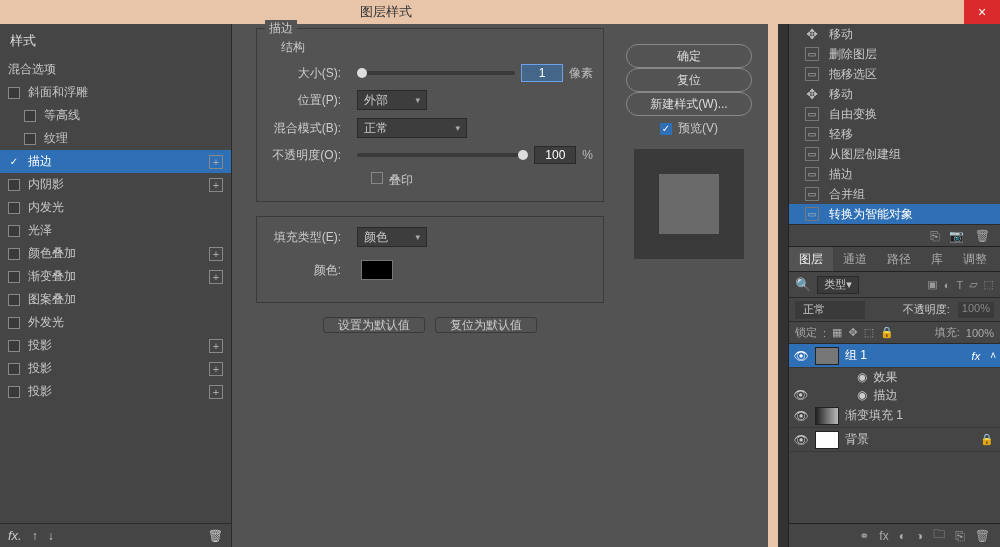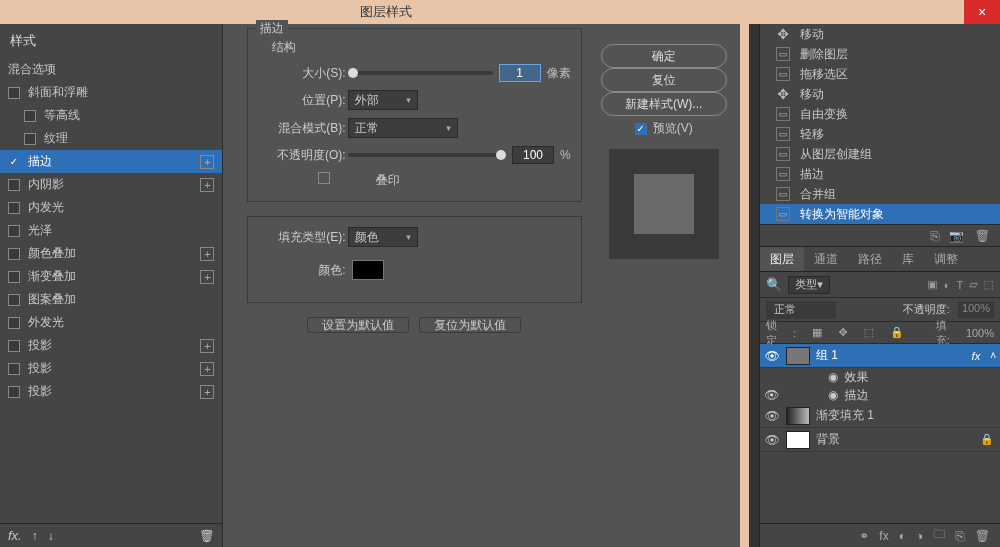--- a/index.html
+++ b/index.html
@@ -29,29 +29,29 @@
 
 
 .spacer { width:18px; background:#535353; }
 
 
 .settings-col { width:360px; background:#535353; padding-top:4px; padding-left:6px; padding-right:6px; }
 .section-box { border:1px solid #3a3a3a; padding:10px 10px 12px 10px; margin-bottom:14px; position:relative; }
 .section-box .legend { position:absolute; top:-9px; left:8px; background:#535353; padding:0 4px; color:#ccc; }
 .structure-label { font-size:12px; margin-bottom:8px; padding-left:14px; }
 .form-row { display:flex; align-items:center; margin-bottom:8px; }
-.form-row .lbl { width:90px; text-align:right; padding-right:2px; color:#ccc; }
+.form-row .lbl { width:90px; text-align:right; padding-right:16px; color:#ccc; }
 .slider-track { flex:1; height:4px; background:#3a3a3a; position:relative; border-radius:2px; }
 .slider-thumb { position:absolute; width:10px; height:10px; border-radius:50%; background:#ddd; top:-3px; }
 .num-input { width:42px; height:18px; background:#3d3d3d; border:1px solid #2a2a2a; color:#fff; text-align:center; display:inline-flex; align-items:center; justify-content:center; margin-left:6px; }
 .num-input.hl { background:#468; border:1px solid #6aa3e8; }
 .unit { margin-left:6px; color:#bbb; }
 .dropdown { height:20px; background:#3d3d3d; border:1px solid #2a2a2a; display:flex; align-items:center; padding:0 6px; min-width:70px; justify-content:space-between; cursor:pointer; }
 .dropdown .arrow { font-size:9px; margin-left:6px; color:#aaa; }
-.chk-inline { display:flex; margin-left:60px;gap:40px; }
+.chk-inline { display:flex; margin-left:104px; }
 .chk-inline .cb { width:12px; height:12px; border:1px solid #888; margin-right:6px; }
 .color-swatch { width:32px; height:20px; background:#000; border:1px solid #777; margin-left:4px; cursor:pointer; }
 
 .btn-row { display:flex; gap:10px; justify-content:center; margin-top:6px; }
 .flat-btn { height:16px; padding:0 14px; background:#535353; border:1px solid #3a3a3a; color:#ccc; display:flex; align-items:center; cursor:pointer; border-radius:3px; }
 
 
 .dlg-btn-col { width:158px; background:#535353; padding-top:20px; display:flex; flex-direction:column; align-items:center; }
 .pill-btn { width:126px; height:24px; border:1px solid #888; border-radius:12px; display:flex; align-items:center; justify-content:center; cursor:pointer; color:#ddd; }
 .dlg-btn-col .preview-check { display:flex; align-items:center; gap:6px; margin-top:4px; }
@@ -79,21 +79,21 @@
 
 .layers-tools { height:26px; display:flex; align-items:center; padding:0 6px; gap:6px; border-bottom:1px solid #2a2a2a; }
 .layers-tools .search-ico { font-size:13px; }
 .layers-tools .dd { background:#3a3a3a; border:1px solid #2a2a2a; height:18px; padding:0 6px; display:flex; align-items:center; font-size:11px; }
 .layers-tools .tool-ico { font-size:11px; color:#999; cursor:pointer; }
 
 .blend-row { height:24px; display:flex; align-items:center; padding:0 6px; gap:8px; border-bottom:1px solid #2a2a2a; font-size:11px; }
 .blend-row .dd { background:#3a3a3a; height:18px; padding:0 8px; display:flex; align-items:center; min-width:70px; }
 .blend-row .pct { background:#3a3a3a; height:16px; padding:0 4px; color:#888; }
 
-.lock-row { height:22px; display:flex; align-items:center; padding:0 6px; gap:16px; border-bottom:1px solid #2a2a2a; font-size:11px; color:#aaa; }
+.lock-row { height:22px; display:flex; align-items:center; padding:0 6px; gap:6px; border-bottom:1px solid #2a2a2a; font-size:11px; color:#aaa; }
 .lock-row .tool-ico { font-size:11px; }
 
 .layer-item { height:24px; display:flex; align-items:center; padding-left:4px; gap:6px; border-bottom:1px solid #383838; cursor:pointer; }
 .layer-item.sel { background:#2f6fb6; color:#fff; }
 .layer-item .eye { width:16px; text-align:center; }
 .layer-item .thumb { width:24px; height:18px; background:#777; border:1px solid #222; }
 .layer-item .thumb.grad { background:linear-gradient(to right,#222,#bbb); }
 .layer-item .thumb.white { background:#fff; }
 .layer-item .name { flex:1; font-size:12px; }
 .layer-item .fx-label { font-style:italic; font-size:11px; margin-right:4px; }

